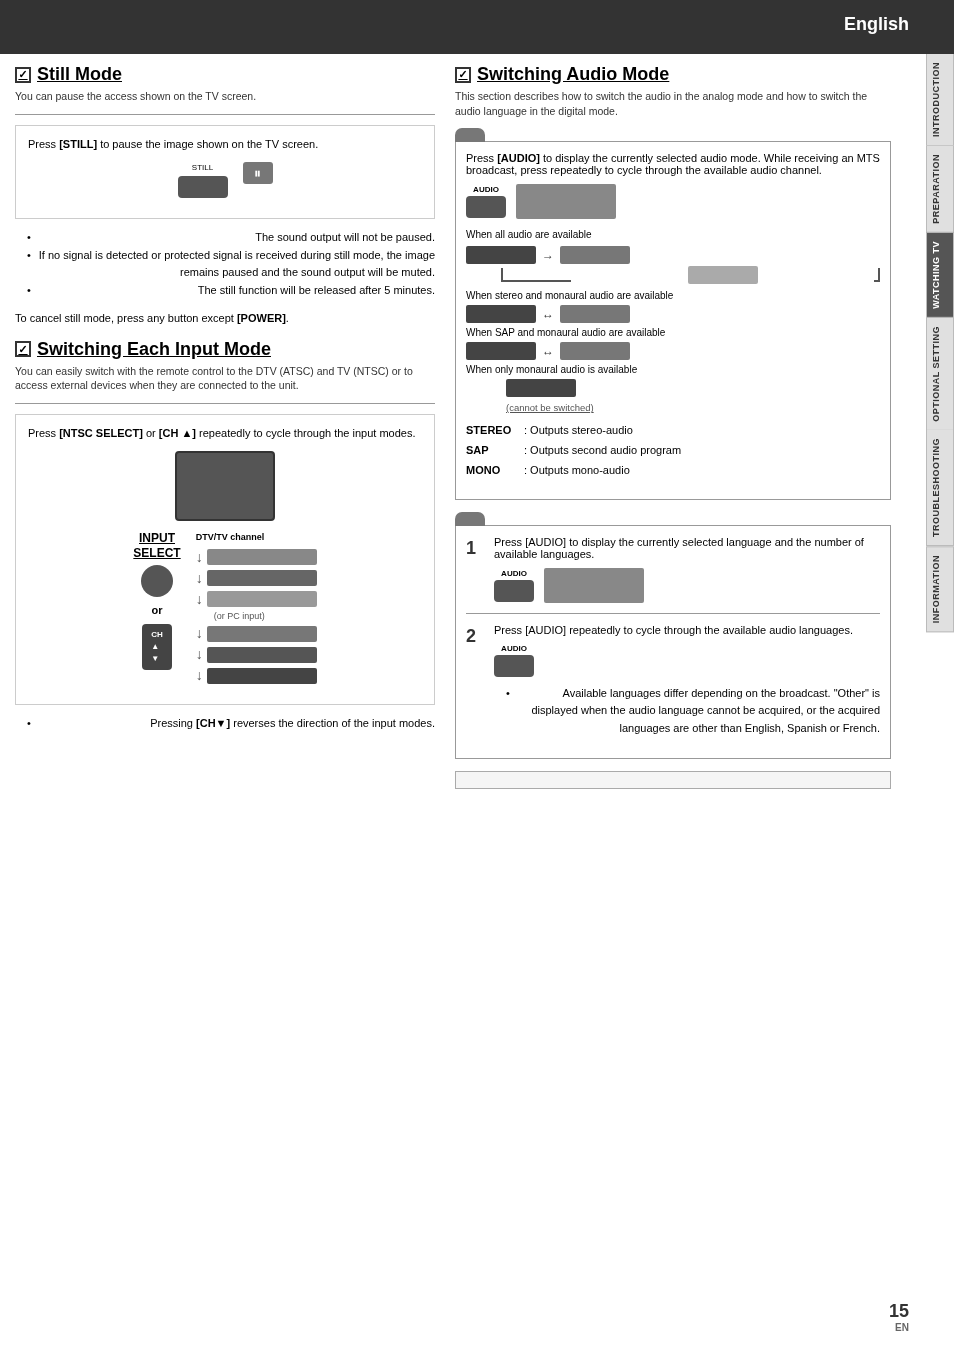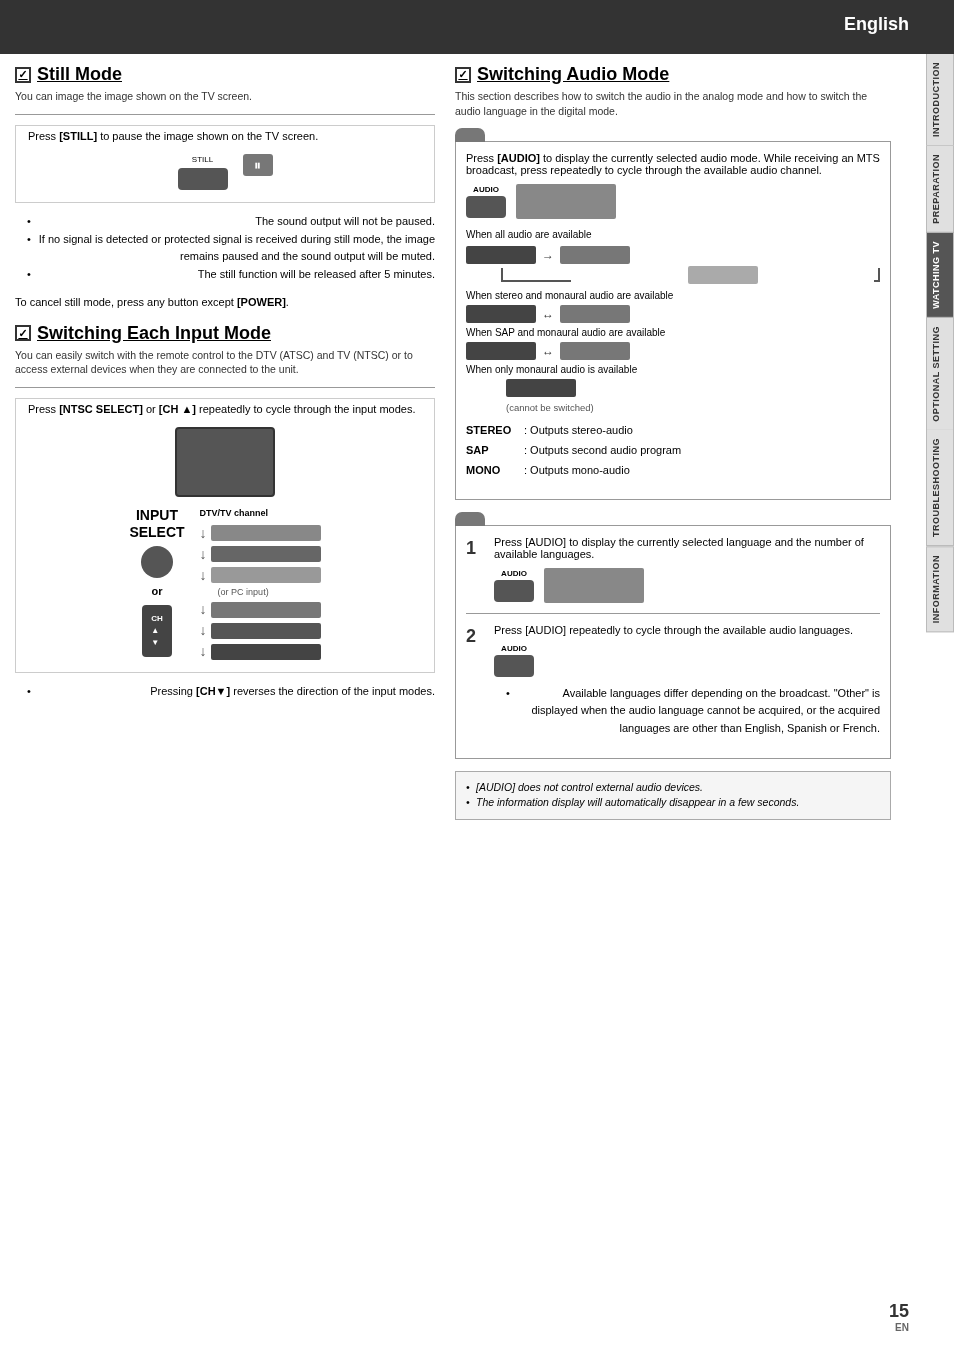--- a/index.html
+++ b/index.html
@@ -102,21 +102,21 @@
 
     hr.section-divider {
       border: none;
       border-top: 1px solid #999;
       margin: 8px 0 10px 0;
     }
 
     
     .content-box {
       border: 1px solid #ccc;
-      padding: 2px 12px;
+      padding: 10px 12px;
       margin-bottom: 10px;
       font-size: 11px;
       line-height: 1.5;
     }
 
     .bullet-list {
       margin-left: 12px;
       font-size: 11px;
       line-height: 1.6;
     }
@@ -281,21 +281,21 @@
       align-items: center;
       justify-content: center;
       text-align: center;
       font-weight: bold;
       line-height: 1.1;
     }
     .ch-btn {
       background: #444;
       border-radius: 4px;
       width: 30px;
-      height: 52px;
+      height: 46px;
       color: #fff;
       font-size: 9px;
       display: flex;
       align-items: center;
       justify-content: center;
       font-weight: bold;
     }
     .channel-bar {
       background: #888;
       height: 16px;
@@ -360,21 +360,21 @@
 
 <div class="main-content">
 
   <div class="left-column">
 
     <div>
       <div class="section-title">
         <span class="checkbox-icon">✓</span>
         <span>Still Mode</span>
       </div>
-      <div class="section-desc">You can image the image shown on the TV screen.</div>
+      <div class="section-desc">You can pause the access shown on the TV screen.</div>
       <hr class="section-divider">
       <div class="content-box">
         <p style="margin-bottom:8px; font-size:11px;">
           Press <strong>[STILL]</strong> to pause the image shown on the TV screen.
         </p>
         <div class="device-illustration">
           <div>
             <div style="font-size:8px; text-align:center; margin-bottom:2px;">STILL</div>
             <div class="remote-button still-btn"></div>
           </div>
@@ -403,21 +403,21 @@
         <p style="font-size:11px; margin-bottom:10px;">
           Press <strong>[NTSC SELECT]</strong> or <strong>[CH ▲]</strong> repeatedly to cycle through the input modes.
         </p>
 
         <div class="tv-diagram">
           <div class="tv-big"></div>
         </div>
 
         <div class="channel-diagram">
           <div class="remote-controls">
-            <div style="font-size:14px; text-align:center; font-weight:bold; line-height:1.2;">INPUT<br>SELECT</div>
+            <div style="font-size:12px; text-align:center; font-weight:bold; line-height:1.2;text-decoration:underline;">INPUT<br>SELECT</div>
             <div class="input-btn"></div>
             <div style="font-size:11px; font-weight:bold;">or</div>
             <div class="ch-btn">
               <span style="font-size:8px; font-weight:bold;">CH<br>▲<br>▼</span>
             </div>
           </div>
 
           <div style="display:flex; flex-direction:column; align-items:flex-start; ">
             <div style="font-size:9px; font-weight:bold; margin-bottom:2px;">DTV/TV channel</div>
             <div style="display:flex; align-items:center; gap:4px;">
@@ -509,21 +509,21 @@
         <div style="display:flex; align-items:center; gap:6px; margin-bottom:4px;">
           <div class="mode-pill dark"></div>
           <span class="cycle-arrow">↔</span>
           <div class="mode-pill"></div>
         </div>
 
         <p style="font-size:10px; margin-bottom:4px; margin-top:4px;">When only monaural audio is available</p>
         <div style="margin-bottom:2px; margin-left:40px;">
           <div class="mode-pill dark" style="width:70px;"></div>
         </div>
-        <p style="font-size:9.5px; margin-left:40px; margin-bottom:8px; color:#555;">(cannot be switched)</p>
+        <p style="font-size:9.5px; margin-left:40px; margin-bottom:8px; color:#555;text-decoration:underline;">(cannot be switched)</p>
 
         <div class="audio-labels">
           <div class="row">
             <span class="label">STEREO</span>
             <span>: Outputs stereo-audio</span>
           </div>
           <div class="row">
             <span class="label">SAP</span>
             <span>: Outputs second audio program</span>
           </div>
@@ -567,24 +567,20 @@
               </div>
             </div>
             <ul class="bullet-list" style="margin-top:8px;">
               <li>Available languages differ depending on the broadcast. "Other" is displayed when the audio language cannot be acquired, or the acquired languages are other than English, Spanish or French.</li>
             </ul>
           </div>
         </div>
       </div>
 
       <div class="note-box">
-        <ul>
-          <li>[AUDIO] does not control external audio devices.</li>
-          <li>The information display will automatically disappear in a few seconds.</li>
-        </ul>
       </div>
 
     </div>
 
   </div>
 
 </div>
 
 <div class="page-number">
   <div style="font-size:18px; font-weight:bold;margin-top:24px;">15</div>

